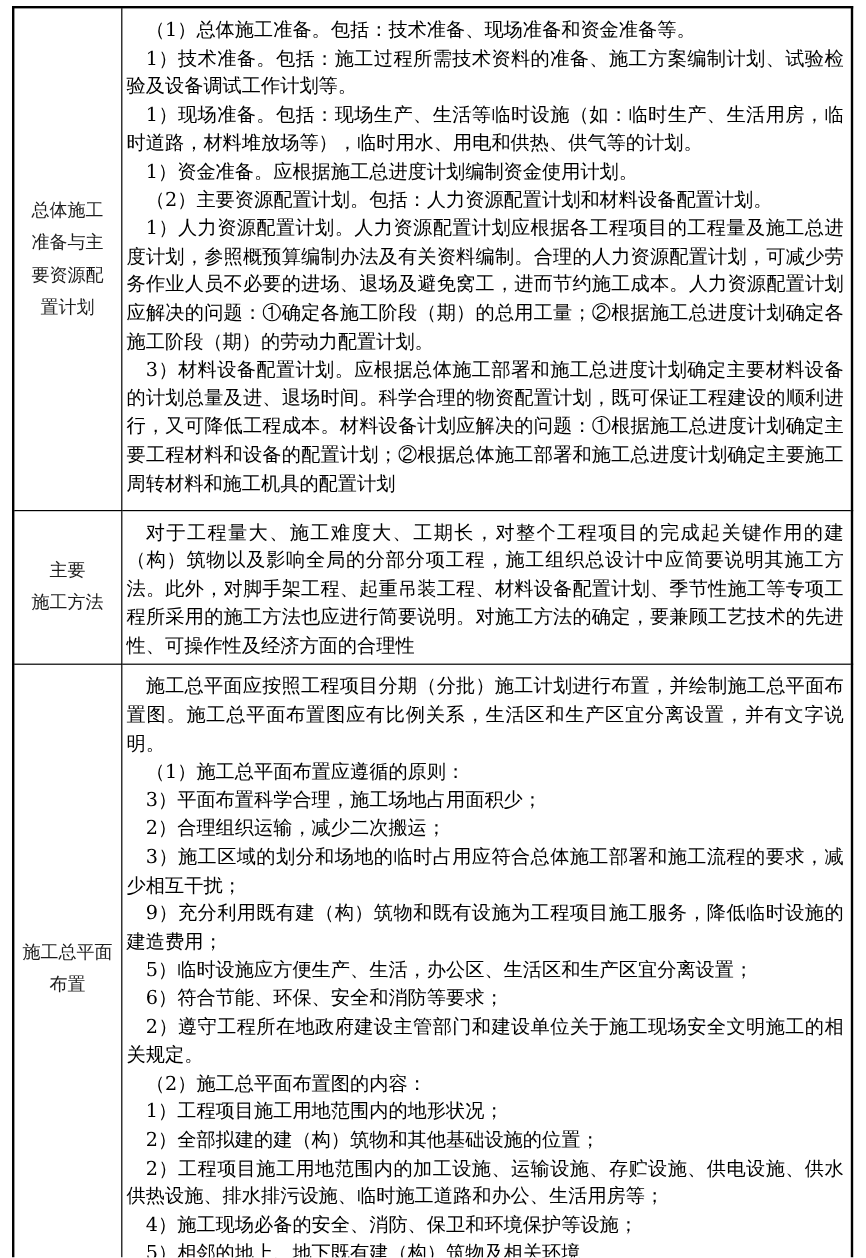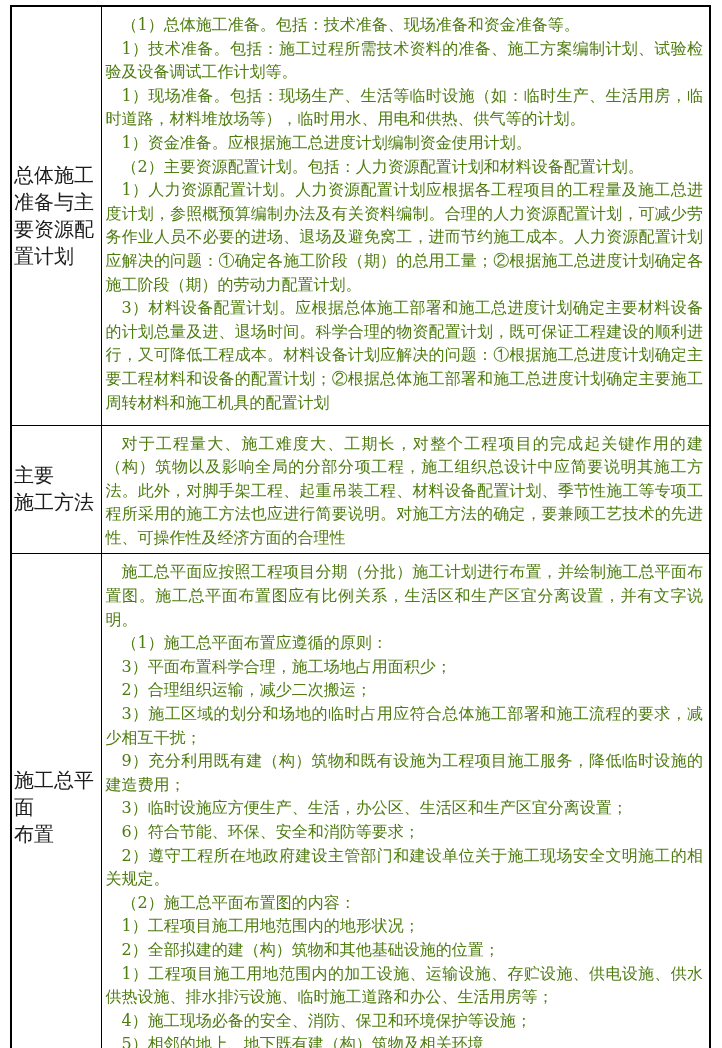--- a/index.html
+++ b/index.html
@@ -23,34 +23,35 @@
     width: 701px;
     border-collapse: collapse;
     table-layout: fixed;
     border: 2px solid #000;
   }
   table.spec-table td {
     border: 1px solid #000;
   }
   td.cell-head {
     width: 90px;
+    text-align: center;
     vertical-align: middle;
-    font-size: 20px;
+    font-size: 15px;
     line-height: 27px;
     white-space: pre-line;
     padding: 2px;
     color: #1c1c1c;
   }
   td.cell-body {
     vertical-align: top;
     font-size: 16px;
     line-height: 23.6px;
     text-align: justify;
     padding: 6px 6px 4px 4px;
-    color: #4d7c0f;
+    color: #000000;
   }
   td.cell-body p.para {
     text-indent: 1em;
     margin: 0;
   }
   tr.row-1 { height: 419px; }
   tr.row-2 { height: 124px; }
   tr.row-3 { height: 491px; }
 </style>
 </head>
@@ -84,26 +85,26 @@
       <tr class="row-3">
         <td class="cell-head">施工总平面
 布置</td>
         <td class="cell-body">
             <p class="para">施工总平面应按照工程项目分期（分批）施工计划进行布置，并绘制施工总平面布置图。施工总平面布置图应有比例关系，生活区和生产区宜分离设置，并有文字说明。</p>
             <p class="para">（1）施工总平面布置应遵循的原则：</p>
             <p class="para">3）平面布置科学合理，施工场地占用面积少；</p>
             <p class="para">2）合理组织运输，减少二次搬运；</p>
             <p class="para">3）施工区域的划分和场地的临时占用应符合总体施工部署和施工流程的要求，减少相互干扰；</p>
             <p class="para">9）充分利用既有建（构）筑物和既有设施为工程项目施工服务，降低临时设施的建造费用；</p>
-            <p class="para">3）临时设施应方便生产、生活，办公区、生活区和生产区宜分离设置；</p>
+            <p class="para">5）临时设施应方便生产、生活，办公区、生活区和生产区宜分离设置；</p>
             <p class="para">6）符合节能、环保、安全和消防等要求；</p>
             <p class="para">2）遵守工程所在地政府建设主管部门和建设单位关于施工现场安全文明施工的相关规定。</p>
             <p class="para">（2）施工总平面布置图的内容：</p>
             <p class="para">1）工程项目施工用地范围内的地形状况；</p>
             <p class="para">2）全部拟建的建（构）筑物和其他基础设施的位置；</p>
-            <p class="para">1）工程项目施工用地范围内的加工设施、运输设施、存贮设施、供电设施、供水供热设施、排水排污设施、临时施工道路和办公、生活用房等；</p>
+            <p class="para">2）工程项目施工用地范围内的加工设施、运输设施、存贮设施、供电设施、供水供热设施、排水排污设施、临时施工道路和办公、生活用房等；</p>
             <p class="para">4）施工现场必备的安全、消防、保卫和环境保护等设施；</p>
             <p class="para">5）相邻的地上、地下既有建（构）筑物及相关环境</p>
           </td>
       </tr>
     </tbody>
   </table>
 </div>
 
 </body></html>

